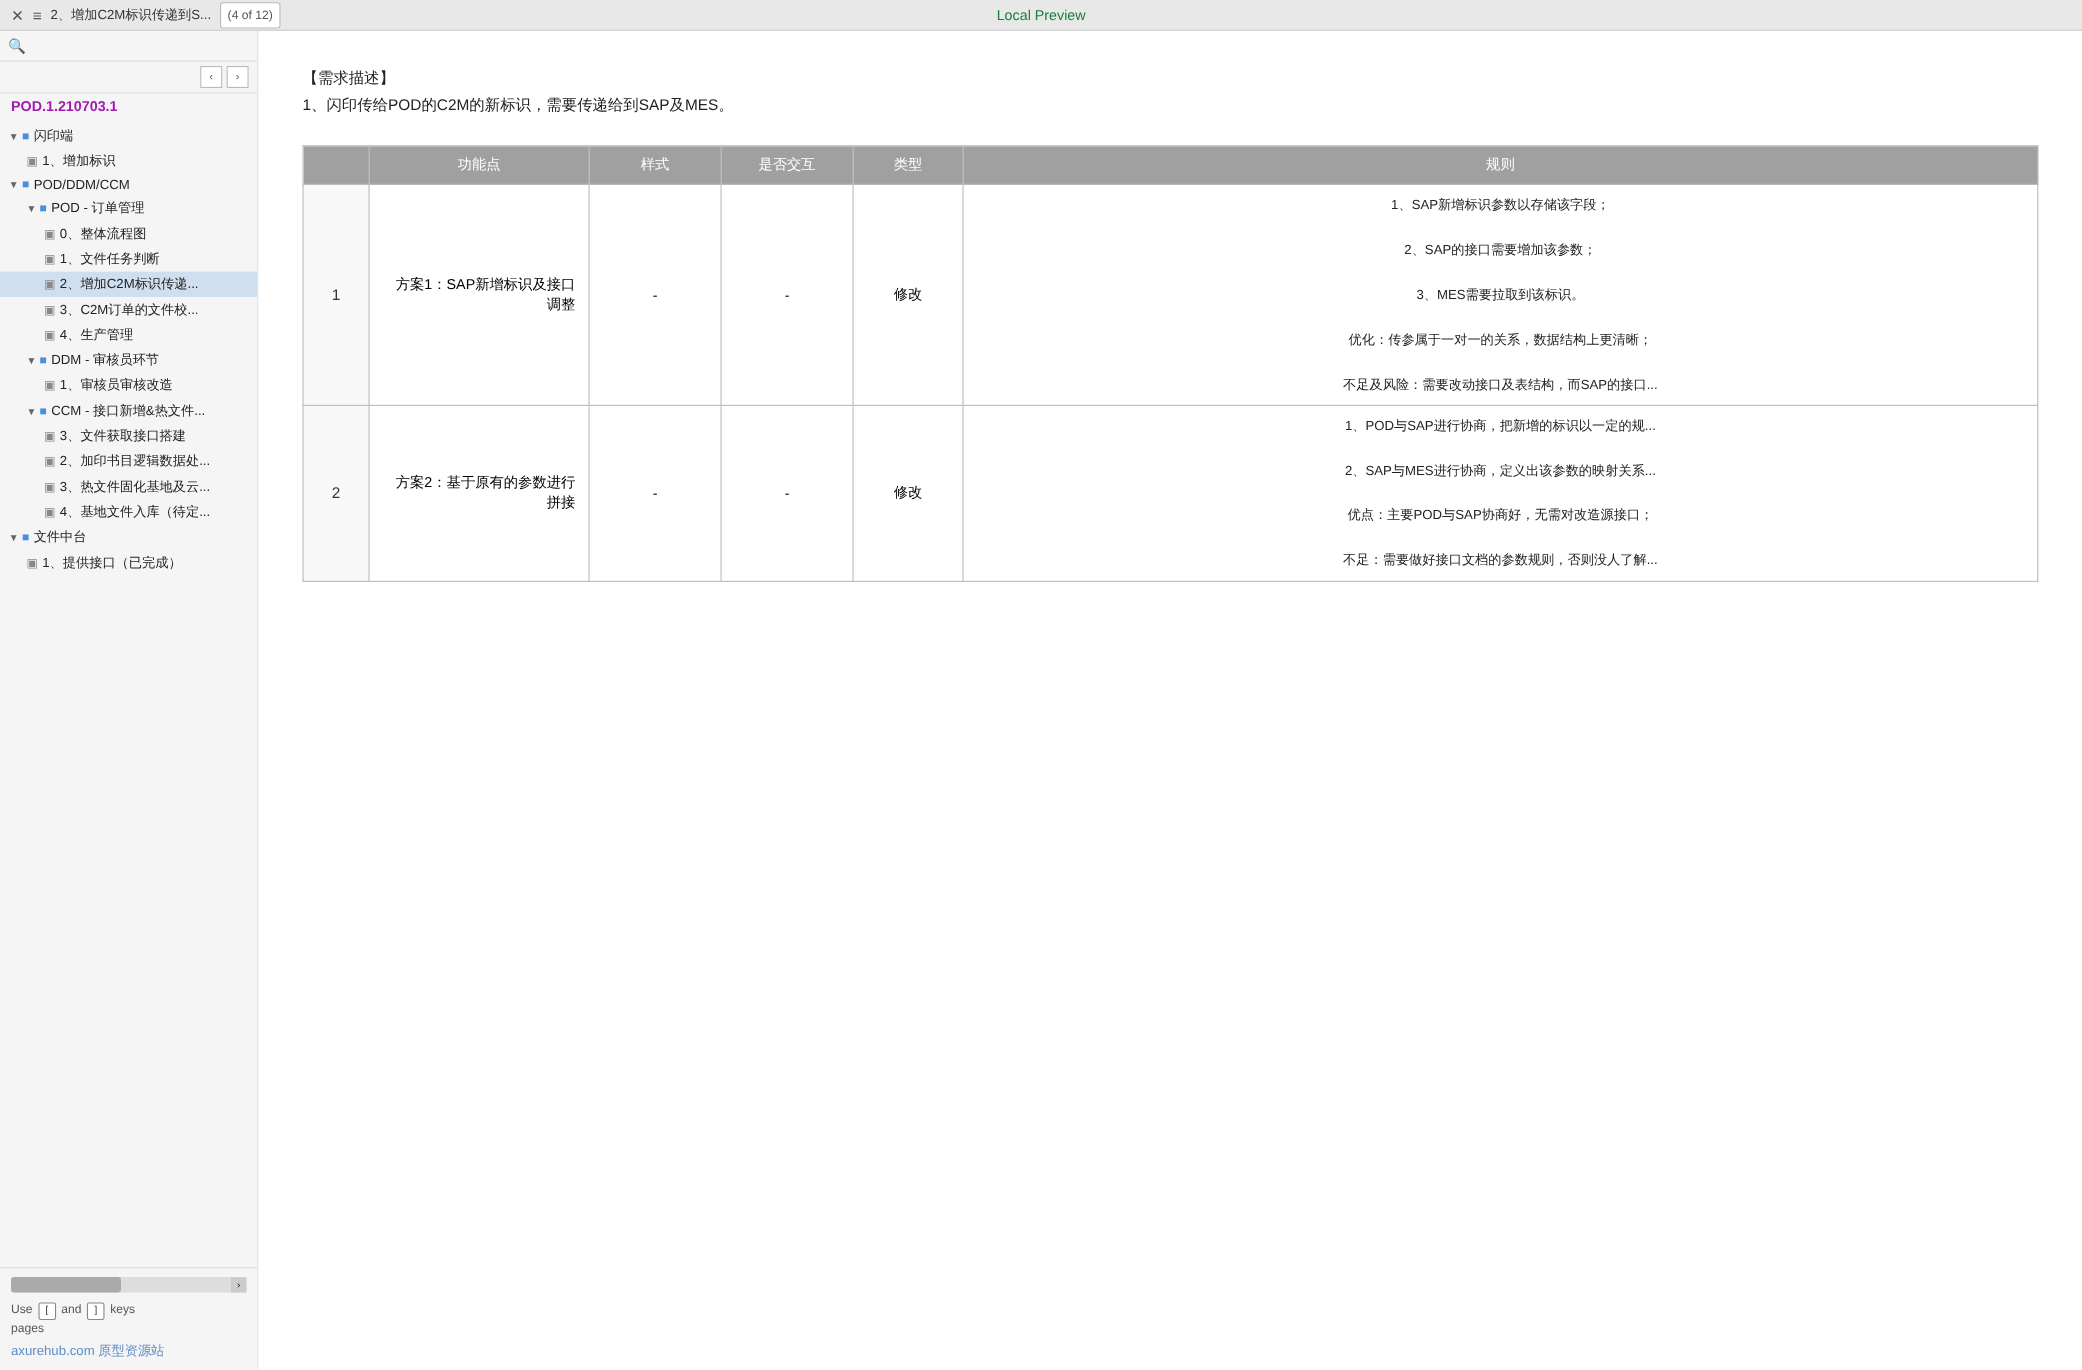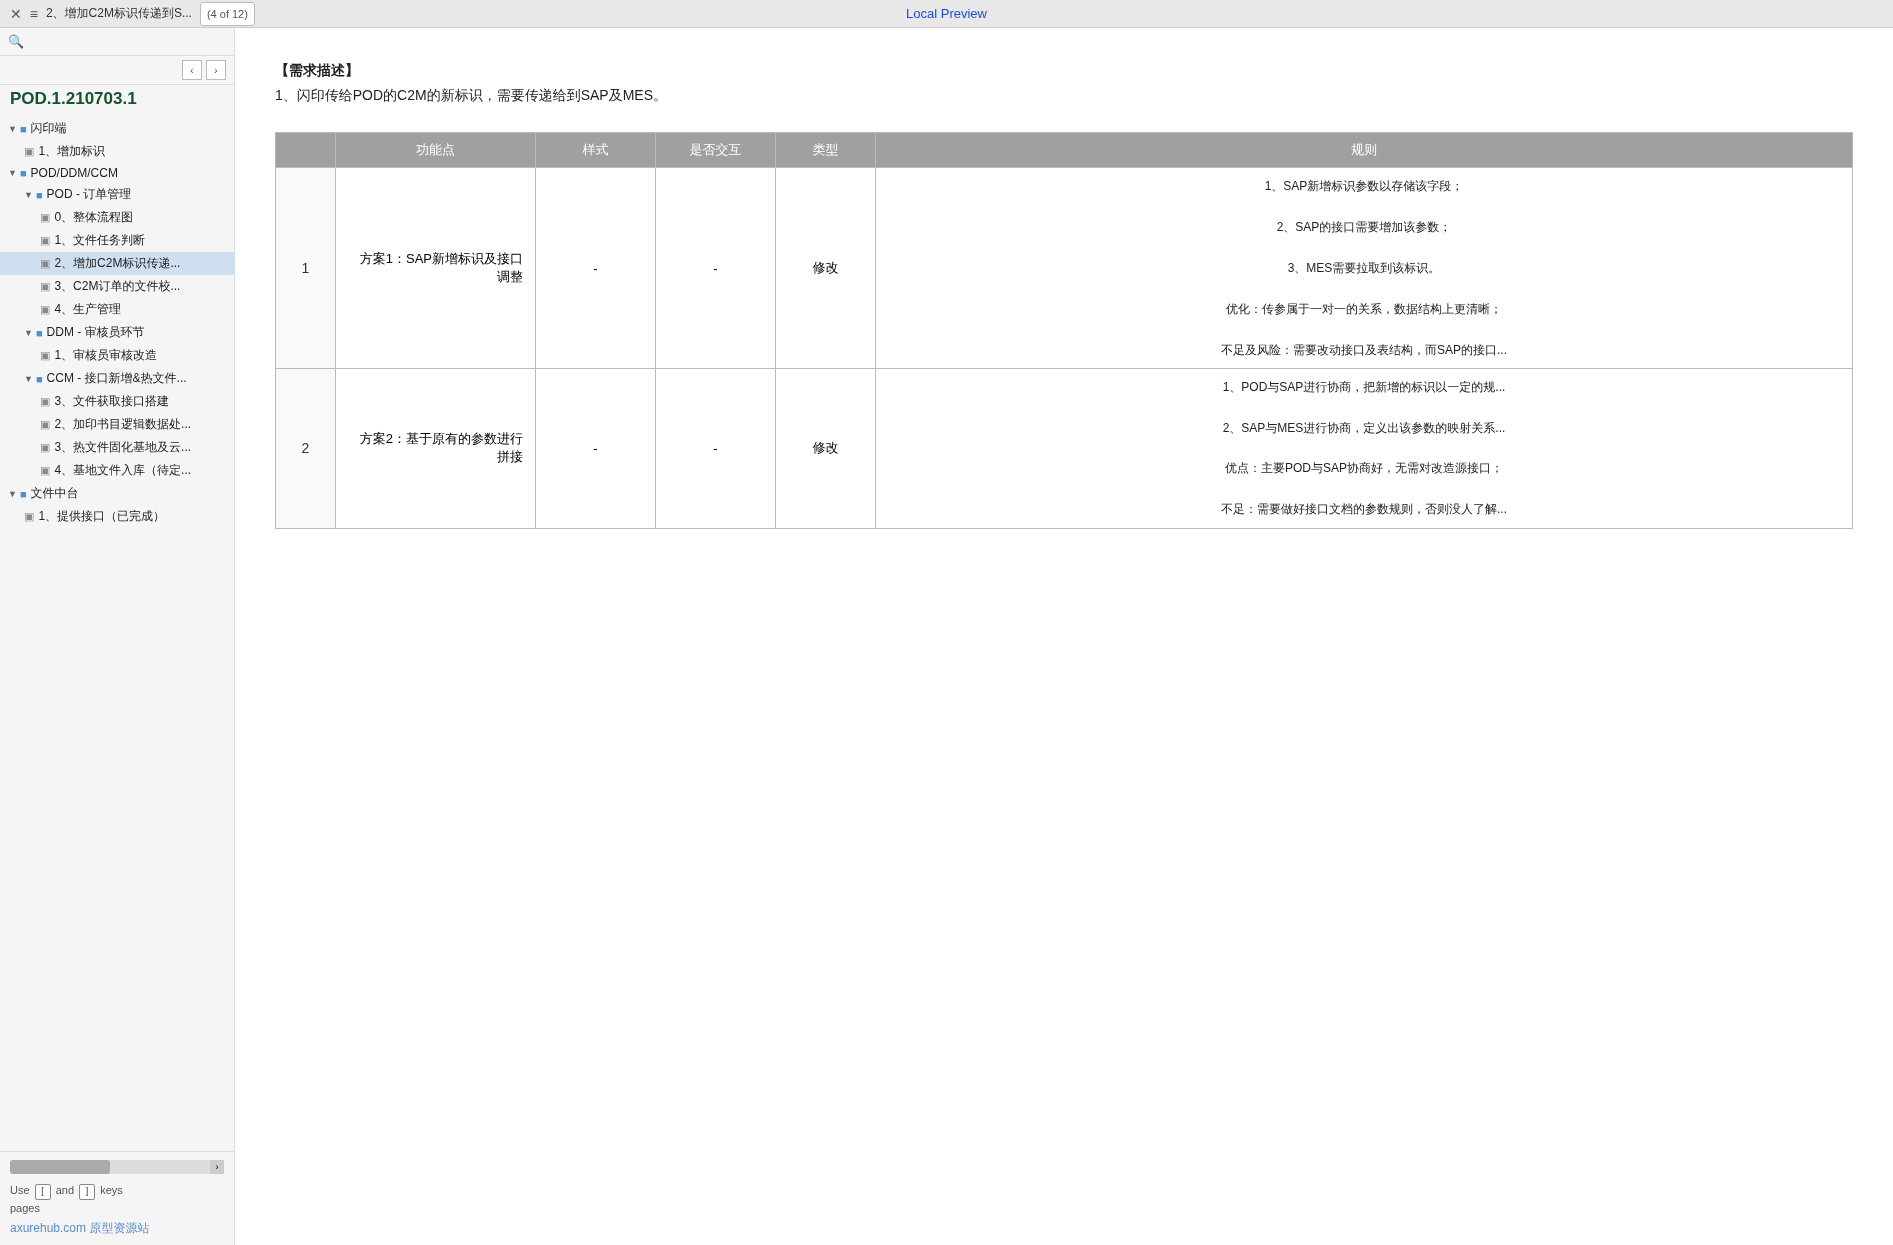--- a/index.html
+++ b/index.html
@@ -20,21 +20,21 @@
       align-items: center;
       gap: 8px;
       font-size: 12px;
       color: #333;
     }
     .top-bar-center {
       position: absolute;
       left: 50%;
       transform: translateX(-50%);
       font-size: 13px;
-      color: #1d4ed8;
+      color: #15803d;
     }
     .top-bar-icon {
       font-size: 14px;
       color: #555;
     }
     .tab-pill {
       background: #fff;
       border: 1px solid #bbb;
       border-radius: 3px;
       padding: 5px 6px;
@@ -93,23 +93,23 @@
       font-size: 10px;
       color: #555;
     }
     .sidebar-tree {
       flex: 1;
       overflow-y: auto;
       padding: 4px 0;
     }
     .tree-root-label {
       font-weight: bold;
-      font-size: 17px;
+      font-size: 13px;
       padding: 4px 10px;
-      color: #14532d;
+      color: #a21caf;
     }
     .tree-item {
       display: flex;
       align-items: center;
       padding: 3px 8px;
       cursor: pointer;
       font-size: 12px;
       color: #222;
       white-space: nowrap;
       overflow: hidden;
@@ -184,21 +184,21 @@
       overflow: auto;
       padding: 30px 40px;
       background: #fff;
     }
     .page-description {
       font-size: 14px;
       color: #222;
       margin-bottom: 24px;
       line-height: 1.8;
     }
-    .bold-bracket { font-weight: bold; }
+    .bold-bracket { font-weight: normal; }
 
     
     .spec-table {
       border-collapse: collapse;
       width: 100%;
       font-size: 13px;
     }
     .spec-table th, .spec-table td {
       border: 1px solid #bbb;
       padding: 8px 12px;

